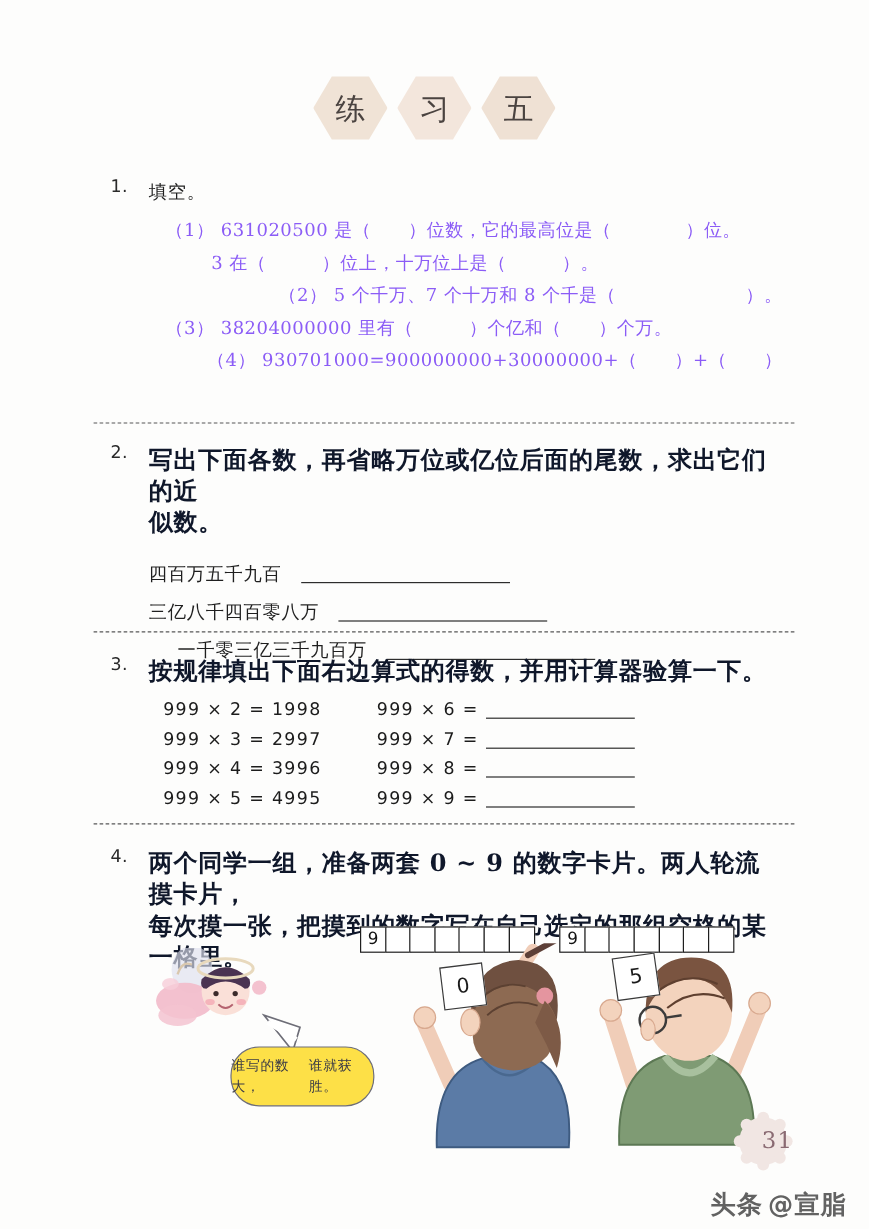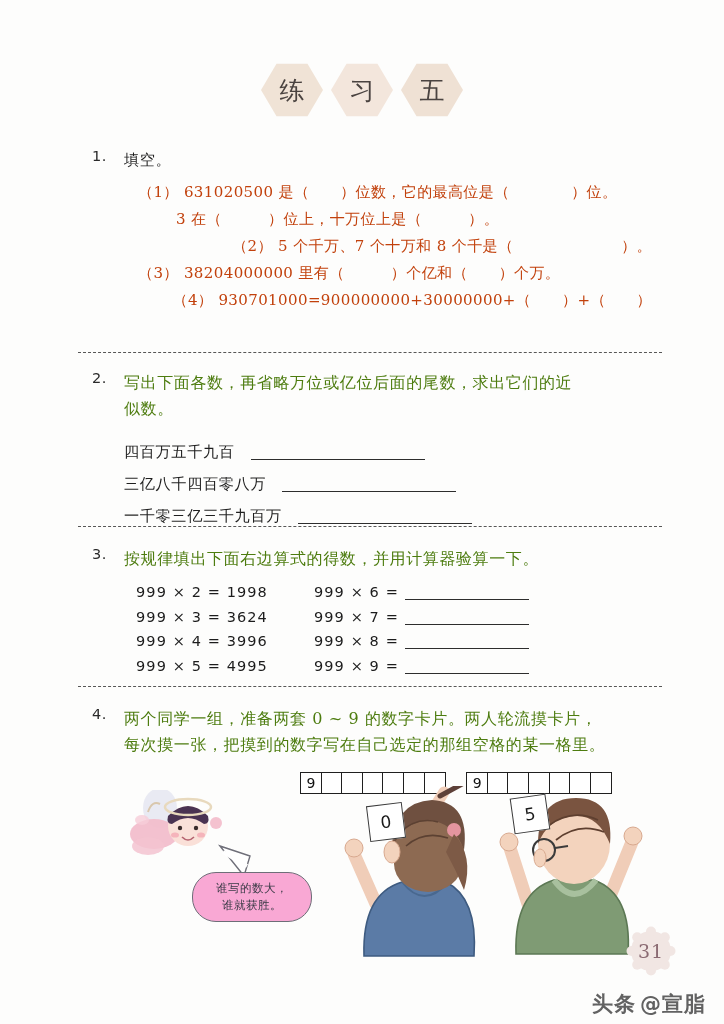--- a/index.html
+++ b/index.html
@@ -73,32 +73,32 @@
   }
   .cn {
     font-family: "DejaVu Serif", serif;
     font-size: 15.2px;
     line-height: 25px;
     color: #1f1f1f;
     letter-spacing: 0.6px;
   }
   .cn-b {
     font-family: "DejaVu Serif", serif;
-    font-size: 16px;
+    font-size: 20px;
     line-height: 26px;
-    color: #4d7c0f;
+    color: #0f172a;
     letter-spacing: 0.6px;
-    font-weight: 400;
+    font-weight: 700;
   }
   .sub {
     font-family: "DejaVu Serif", serif;
     font-size: 15px;
     line-height: 27px;
     letter-spacing: 0.4px;
-    color: #c2410c;
+    color: #8b5cf6;
   }
   .digits {
     font-family: "DejaVu Sans", sans-serif;
     font-size: 14.5px;
     letter-spacing: 0.4px;
   }
 
   
   .dashed {
     position: absolute;
@@ -166,23 +166,23 @@
     height: 180px;
   }
   .bubble {
     position: absolute;
     left: 62px;
     top: 86px;
     width: 118px;
     height: 48px;
     border: 1.4px solid #6e6e78;
     border-radius: 24px;
-    background: #f9a8d4;
-    display: flex;
-    flex-direction: column;
+    background: #fde047;
+    display: flex;
+    flex-direction: row;
     align-items: center;
     justify-content: center;
   }
   .bubble .bl {
     font-family: "DejaVu Serif", serif;
     font-size: 11.5px;
     line-height: 17px;
     color: #3a3a46;
     letter-spacing: .5px;
   }
@@ -204,27 +204,27 @@
     align-items: center;
     justify-content: center;
     font-family: "DejaVu Sans", sans-serif;
     font-size: 17px;
     color: #1b1b1b;
   }
 
   
   .pagenum {
     position: absolute;
-    right: 48px;
+    right: 63px;
     bottom: 48px;
     width: 50px;
     height: 50px;
     display: flex;
     align-items: center;
-    justify-content: center;
+    justify-content: flex-end;
   }
   .pagenum .scallop {
     position: absolute;
     inset: 0;
   }
   .pagenum span {
     position: relative;
     font-family: "DejaVu Serif", serif;
     font-size: 19px;
     color: #8a6a72;
@@ -285,37 +285,37 @@
       <div class="cn-b">似数。</div>
 
       <div style="margin-top:18px;">
         <span class="cn">四百万五千九百</span>
         <span class="rule" style="width:174px;margin-left:12px;"></span>
       </div>
       <div style="margin-top:7px;">
         <span class="cn">三亿八千四百零八万</span>
         <span class="rule" style="width:174px;margin-left:12px;"></span>
       </div>
-      <div style="margin-top:7px;">
+      <div style="margin-top:7px;margin-left:24px;">
         <span class="cn">一千零三亿三千九百万</span>
         <span class="rule" style="width:174px;margin-left:12px;"></span>
       </div>
     </div>
   </div>
 
   <div class="dashed" style="top:526px;"></div>
 
   <div class="block" style="top:546px;">
     <div class="qnum digits">3.</div>
     <div class="qbody">
       <div class="cn-b">按规律填出下面右边算式的得数，并用计算器验算一下。</div>
       <div class="eq-grid" style="margin-left:12px;">
         <div class="eq-col">
           <div class="eq-line">999 × 2 = 1998</div>
-          <div class="eq-line">999 × 3 = 3624</div>
+          <div class="eq-line">999 × 3 = 2997</div>
           <div class="eq-line">999 × 4 = 3996</div>
           <div class="eq-line">999 × 5 = 4995</div>
         </div>
         <div class="eq-col">
           <div class="eq-line"><span>999 × 6 = </span><span class="rule"></span></div>
           <div class="eq-line"><span>999 × 7 = </span><span class="rule"></span></div>
           <div class="eq-line"><span>999 × 8 = </span><span class="rule"></span></div>
           <div class="eq-line"><span>999 × 9 = </span><span class="rule"></span></div>
         </div>
       </div>

